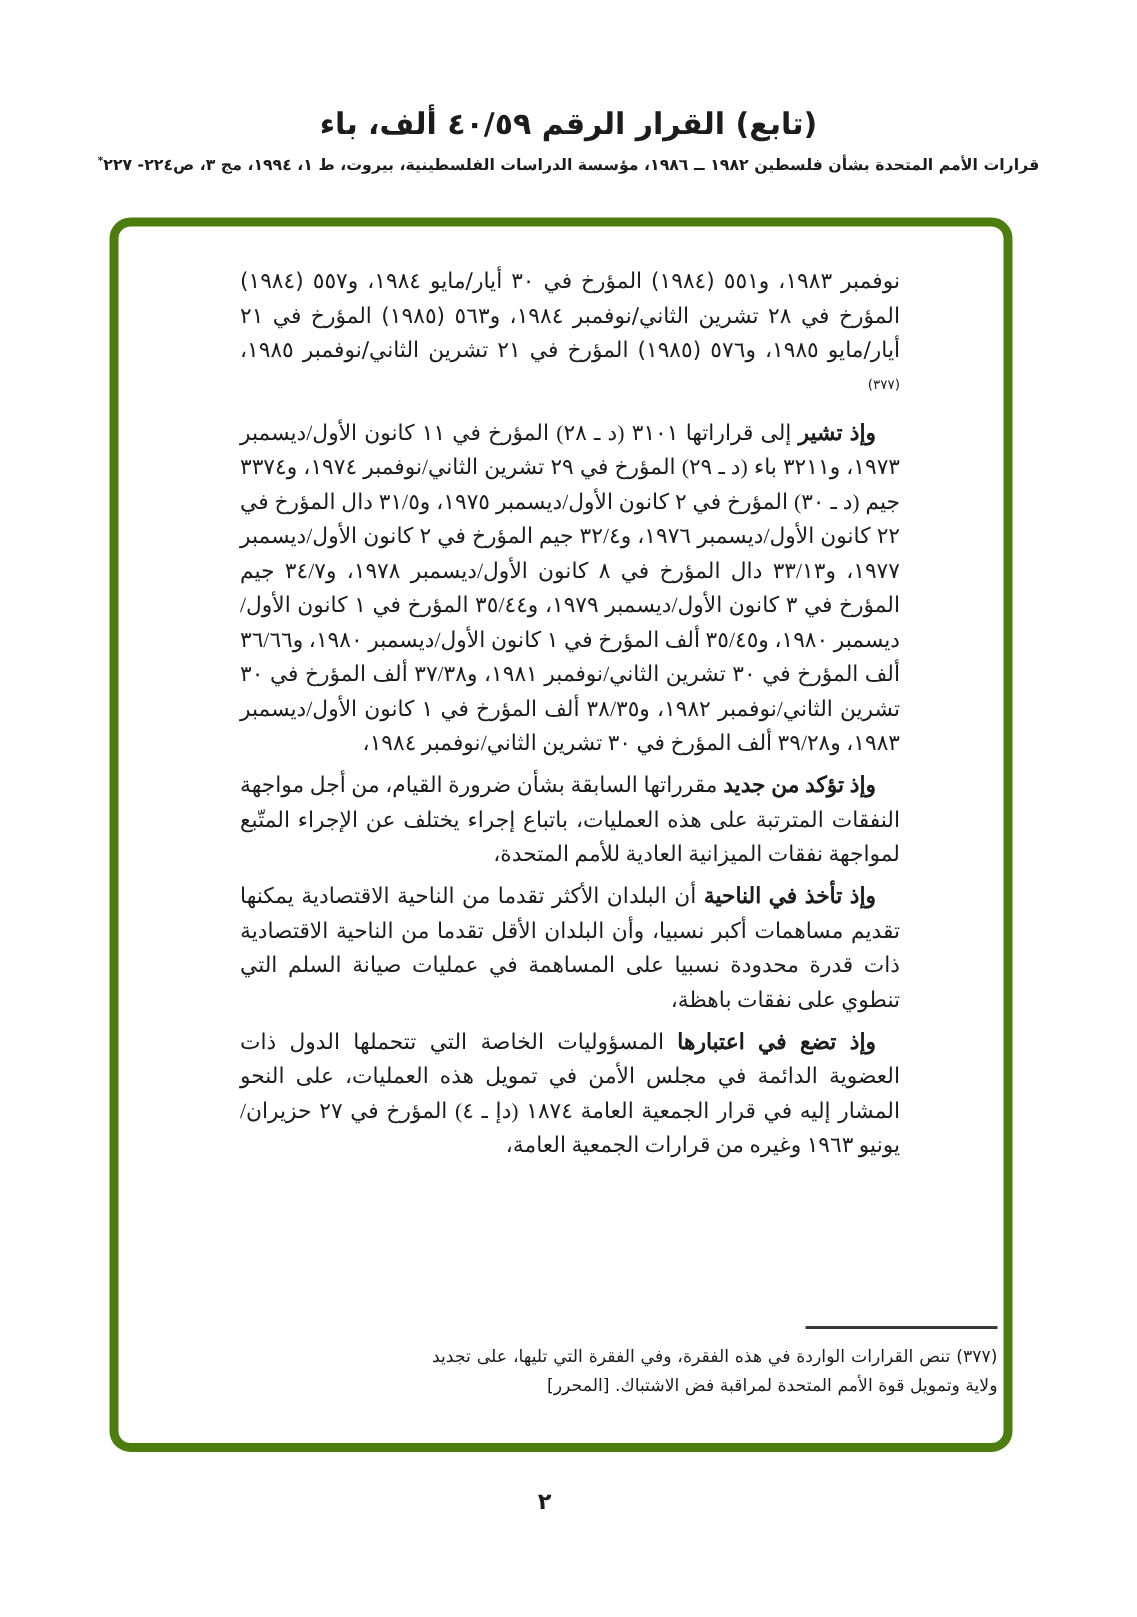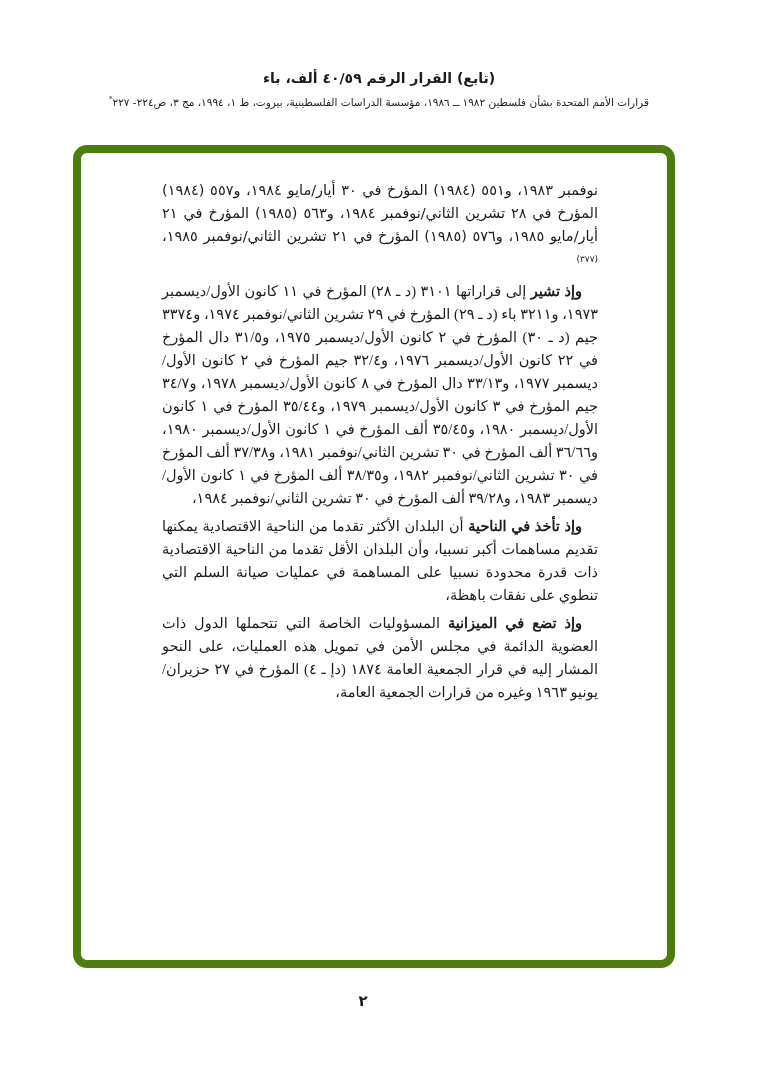--- a/index.html
+++ b/index.html
@@ -1,26 +1,26 @@
 <!DOCTYPE html>
 <html lang="ar"><head>
 <meta charset="utf-8">
 <style>
   html,body{margin:0;padding:0;}
   body{
     width:758px;height:1078px;position:relative;background:#ffffff;
     font-family:"DejaVu Sans",sans-serif;color:#1c1c1c;overflow:hidden;
   }
   .header{position:absolute;top:70px;left:0;width:758px;text-align:center;direction:rtl;}
-  .doc-title{font-size:14px;font-weight:bold;letter-spacing:0;}
-  .doc-source{margin-top:9px;font-size:10.5px;font-weight:normal;white-space:nowrap;}
+  .doc-title{font-size:20px;font-weight:bold;letter-spacing:0;}
+  .doc-source{margin-top:9px;font-size:10.5px;font-weight:bold;white-space:nowrap;}
   .doc-source sup{font-size:7px;}
   .green-frame{
     position:absolute;left:73px;top:145px;width:602px;height:823px;
-    border:8px solid #4d7c0f;border-radius:14px;box-sizing:border-box;background:#ffffff;
+    border:6px solid #4d7c0f;border-radius:14px;box-sizing:border-box;background:#ffffff;
   }
   .doc-text{
     position:absolute;top:26px;right:69px;left:81px;
     direction:rtl;text-align:justify;font-size:14.5px;line-height:23px;
   }
   .para{margin:0 0 5px 0;}
   .para.indented{text-indent:16px;font-family:Liberation Serif, serif;}
   .lead{font-weight:bold;}
   .fn-ref{font-size:9px;vertical-align:6px;}
   .footnote-area{
@@ -42,19 +42,24 @@
 
 <div class="header">
   <div class="doc-title">(تابع) القرار الرقم ٤٠/٥٩ ألف، باء</div>
   <div class="doc-source"><span>قرارات الأمم المتحدة بشأن فلسطين ١٩٨٢ ــ ١٩٨٦، مؤسسة الدراسات الفلسطينية، بيروت، ط ١، ١٩٩٤، مج ٣، ص٢٢٤- ٢٢٧</span><sup>*</sup></div>
 </div>
 
 <div class="green-frame">
   <div class="doc-text">
     <p class="para"><span>نوفمبر ١٩٨٣، و٥٥١ (١٩٨٤) المؤرخ في ٣٠ أيار/مايو ١٩٨٤، و٥٥٧ (١٩٨٤) المؤرخ في ٢٨ تشرين الثاني/نوفمبر ١٩٨٤، و٥٦٣ (١٩٨٥) المؤرخ في ٢١ أيار/مايو ١٩٨٥، و٥٧٦ (١٩٨٥) المؤرخ في ٢١ تشرين الثاني/نوفمبر ١٩٨٥،</span> <sup class="fn-ref">(٣٧٧)</sup></p>
     <p class="para indented"><span class="lead">وإذ تشير</span><span> إلى قراراتها ٣١٠١ (د ـ ٢٨) المؤرخ في ١١ كانون الأول/ديسمبر ١٩٧٣، و٣٢١١ باء (د ـ ٢٩) المؤرخ في ٢٩ تشرين الثاني/نوفمبر ١٩٧٤، و٣٣٧٤ جيم (د ـ ٣٠) المؤرخ في ٢ كانون الأول/ديسمبر ١٩٧٥، و٣١/٥ دال المؤرخ في ٢٢ كانون الأول/ديسمبر ١٩٧٦، و٣٢/٤ جيم المؤرخ في ٢ كانون الأول/ديسمبر ١٩٧٧، و٣٣/١٣ دال المؤرخ في ٨ كانون الأول/ديسمبر ١٩٧٨، و٣٤/٧ جيم المؤرخ في ٣ كانون الأول/ديسمبر ١٩٧٩، و٣٥/٤٤ المؤرخ في ١ كانون الأول/ديسمبر ١٩٨٠، و٣٥/٤٥ ألف المؤرخ في ١ كانون الأول/ديسمبر ١٩٨٠، و٣٦/٦٦ ألف المؤرخ في ٣٠ تشرين الثاني/نوفمبر ١٩٨١، و٣٧/٣٨ ألف المؤرخ في ٣٠ تشرين الثاني/نوفمبر ١٩٨٢، و٣٨/٣٥ ألف المؤرخ في ١ كانون الأول/ديسمبر ١٩٨٣، و٣٩/٢٨ ألف المؤرخ في ٣٠ تشرين الثاني/نوفمبر ١٩٨٤،</span></p>
+    <p class="para indented"><span class="lead">وإذ تؤكد من جديد</span><span> مقرراتها السابقة بشأن ضرورة القيام، من أجل مواجهة النفقات المترتبة على هذه العمليات، باتباع إجراء يختلف عن الإجراء المتّبع لمواجهة نفقات الميزانية العادية للأمم المتحدة،</span></p>
     <p class="para indented"><span class="lead">وإذ تأخذ في الناحية</span><span> أن البلدان الأكثر تقدما من الناحية الاقتصادية يمكنها تقديم مساهمات أكبر نسبيا، وأن البلدان الأقل تقدما من الناحية الاقتصادية ذات قدرة محدودة نسبيا على المساهمة في عمليات صيانة السلم التي تنطوي على نفقات باهظة،</span></p>
-    <p class="para indented"><span class="lead">وإذ تضع في الميزانية</span><span> المسؤوليات الخاصة التي تتحملها الدول ذات العضوية الدائمة في مجلس الأمن في تمويل هذه العمليات، على النحو المشار إليه في قرار الجمعية العامة ١٨٧٤ (دإ ـ ٤) المؤرخ في ٢٧ حزيران/يونيو ١٩٦٣ وغيره من قرارات الجمعية العامة،</span></p>
+    <p class="para indented"><span class="lead">وإذ تضع في اعتبارها</span><span> المسؤوليات الخاصة التي تتحملها الدول ذات العضوية الدائمة في مجلس الأمن في تمويل هذه العمليات، على النحو المشار إليه في قرار الجمعية العامة ١٨٧٤ (دإ ـ ٤) المؤرخ في ٢٧ حزيران/يونيو ١٩٦٣ وغيره من قرارات الجمعية العامة،</span></p>
   </div>
 
+  <div class="footnote-area">
+    <div class="footnote-rule"></div>
+    <div class="footnote-body"><span class="fn-marker">(٣٧٧)</span><span> تنص القرارات الواردة في هذه الفقرة، وفي الفقرة التي تليها، على تجديد ولاية وتمويل قوة الأمم المتحدة لمراقبة فض الاشتباك. [المحرر]</span></div>
+  </div>
 </div>
 
 <div class="page-number">٢</div>
 
 </body></html>

